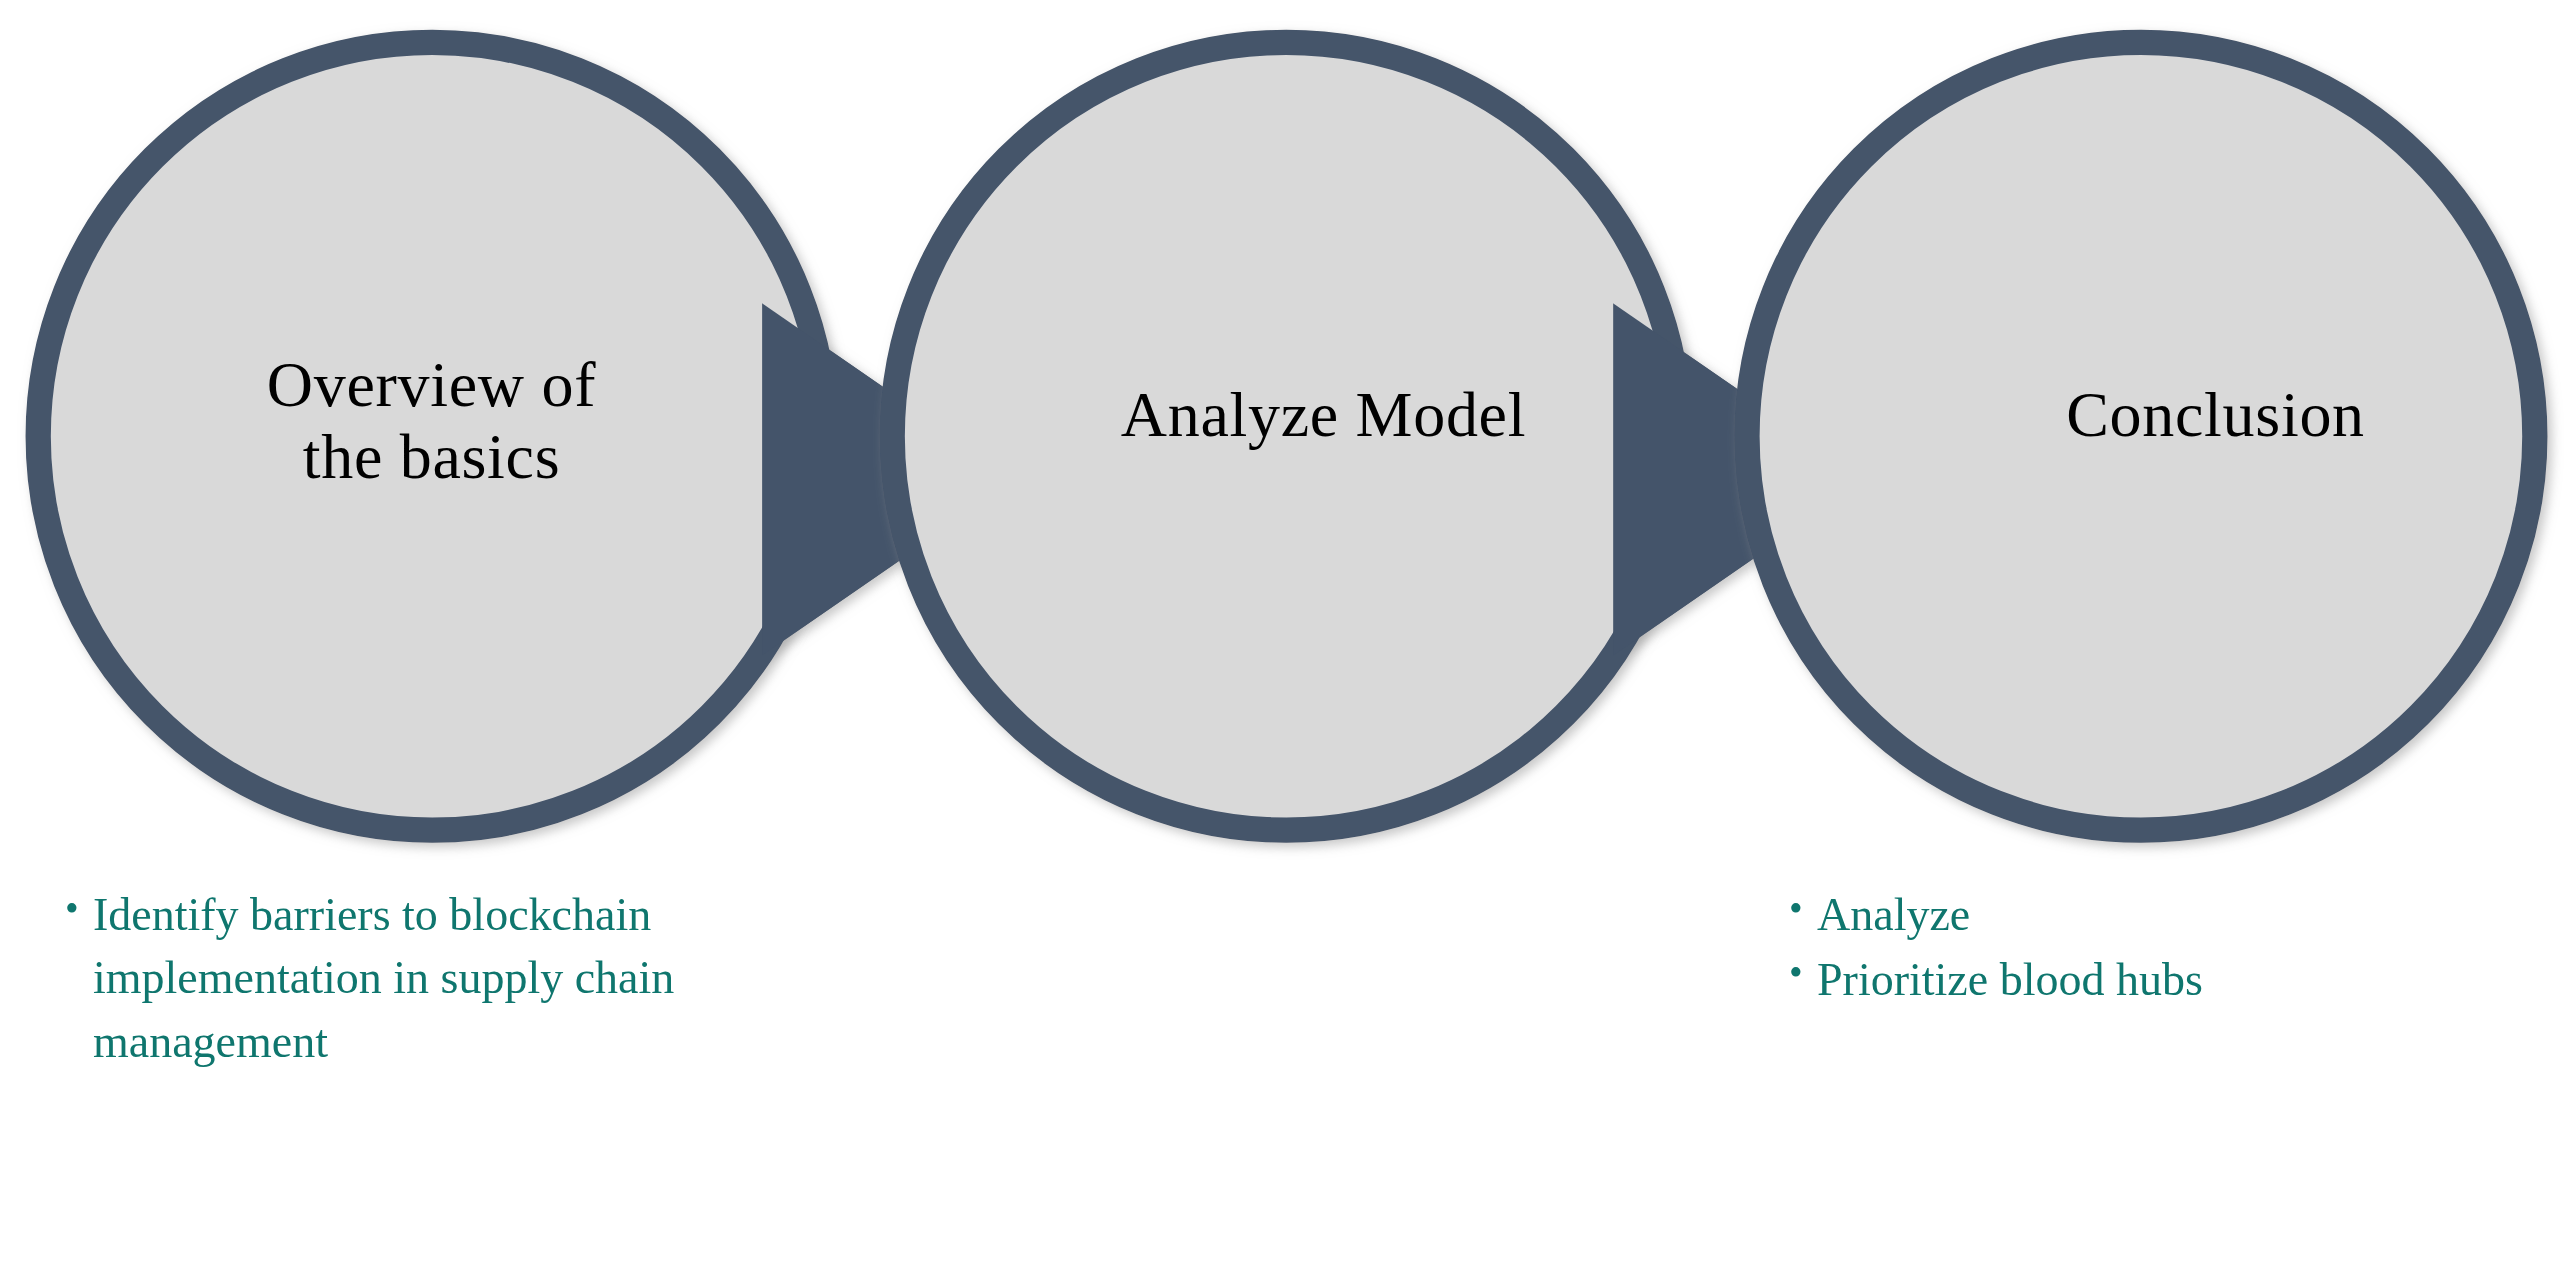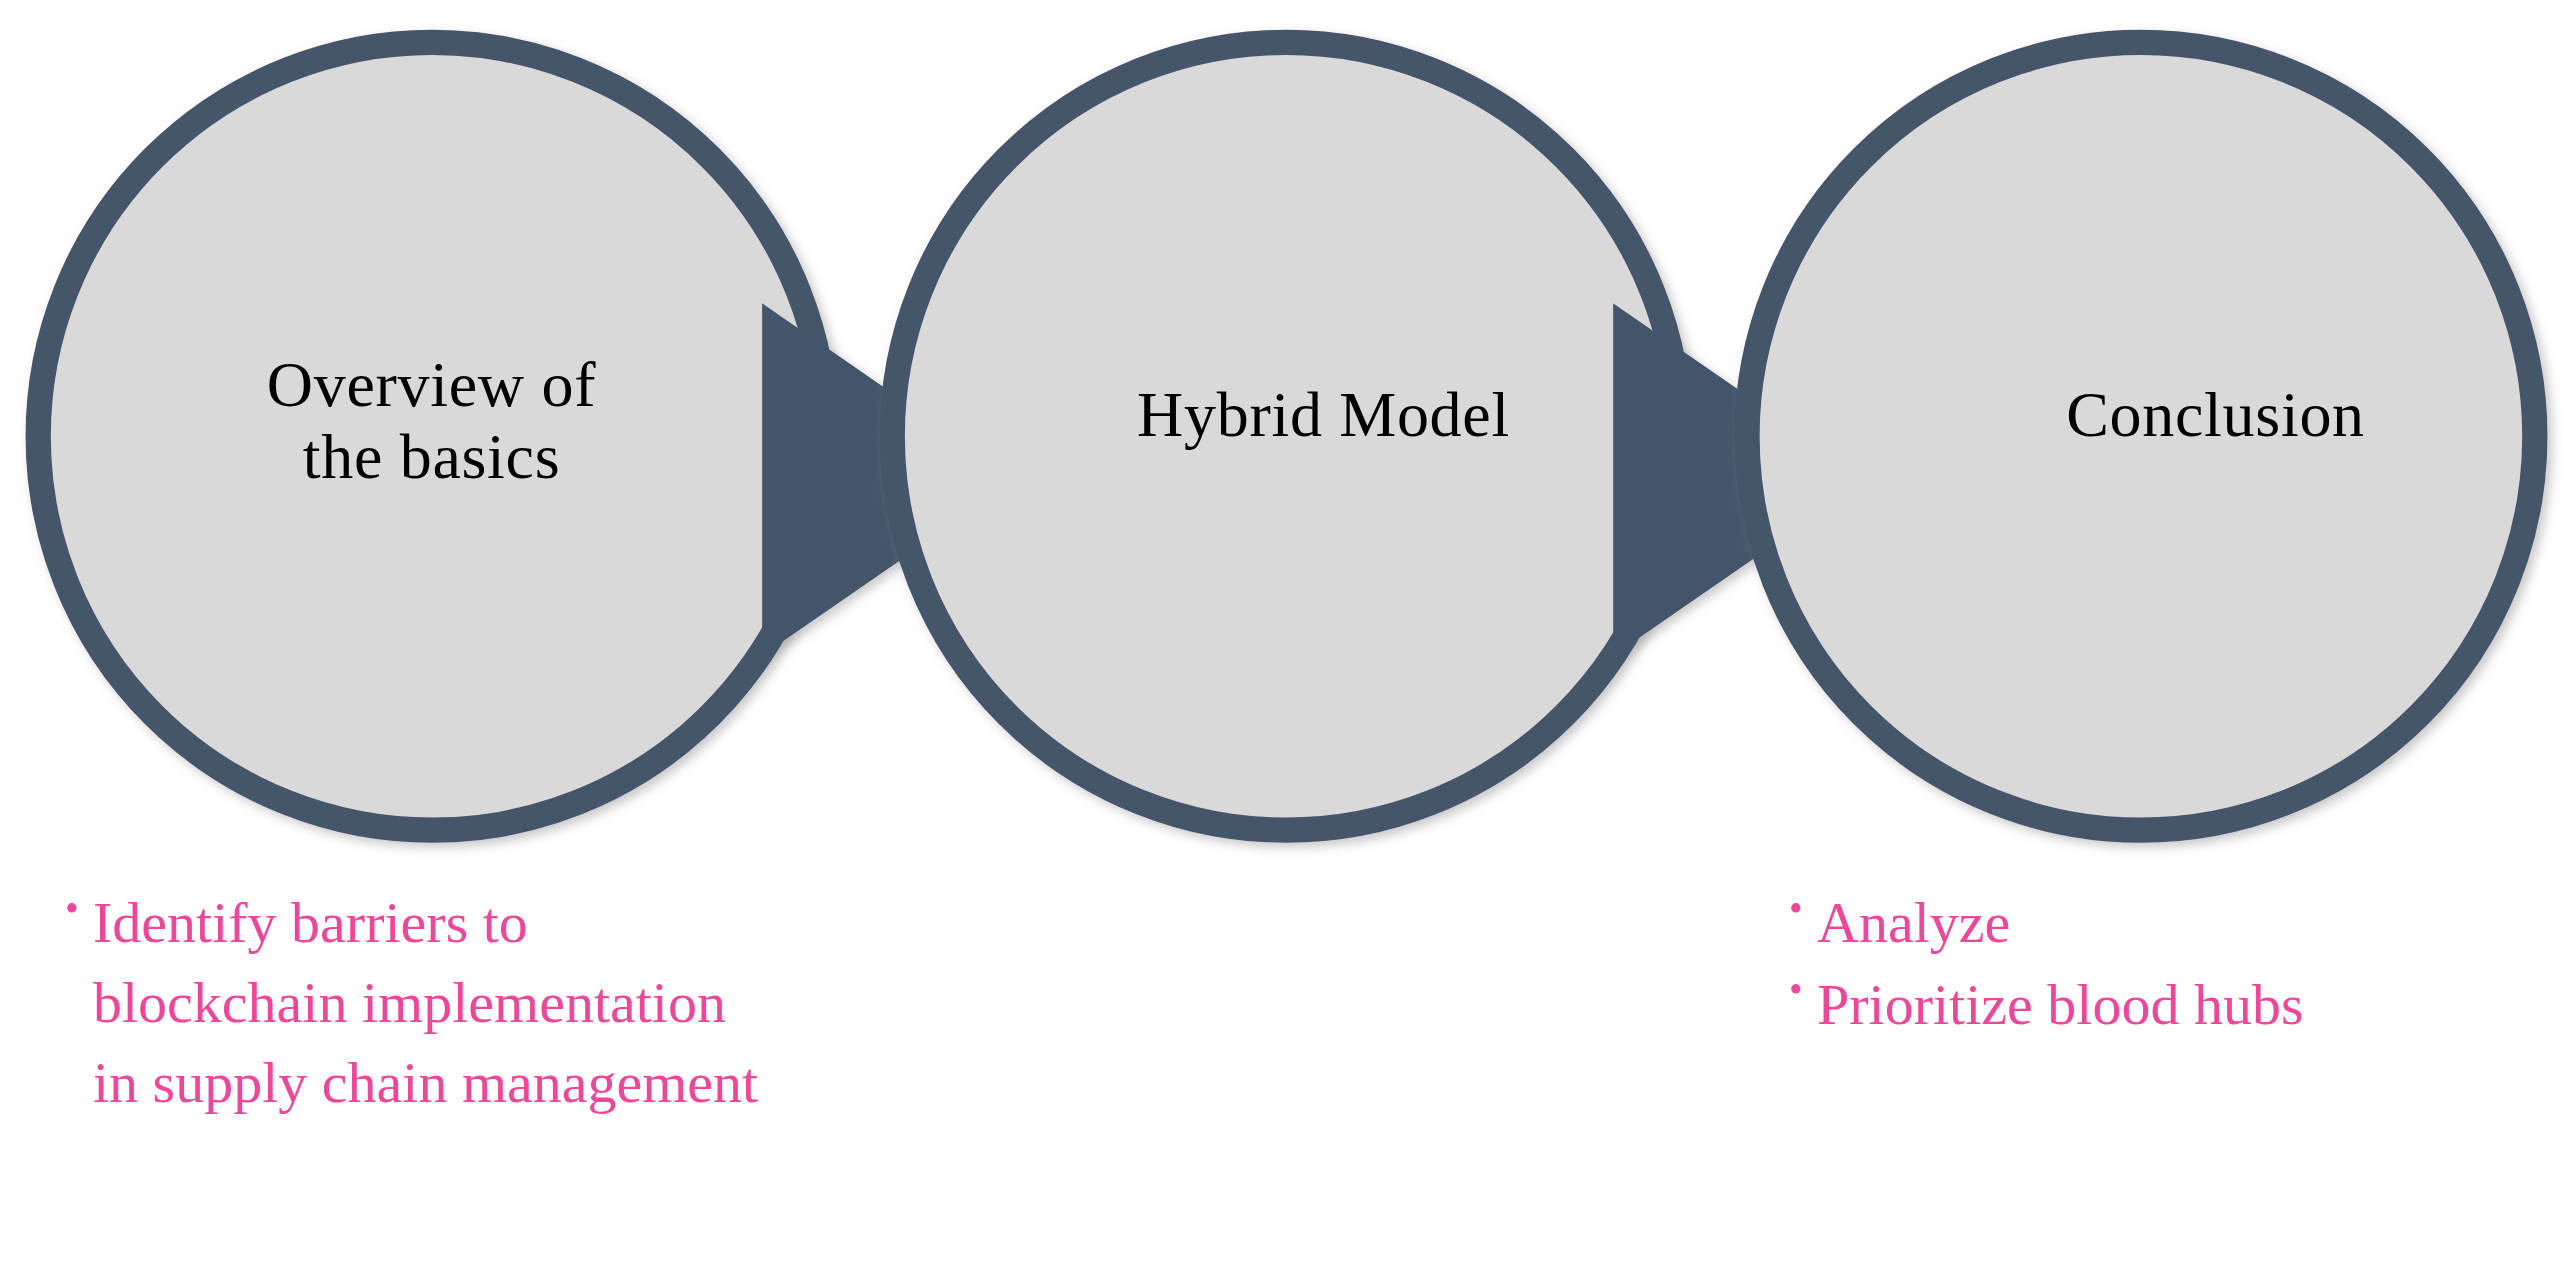--- a/index.html
+++ b/index.html
@@ -57,23 +57,23 @@
     top: 379px;
     width: 669px;
   }
 
   
   .bullet-list {
     position: absolute;
     list-style: none;
     margin: 0;
     padding: 0;
-    color: #ec4899;
+    color: #0f766e;
     font-family: "Liberation Serif", "DejaVu Serif", serif;
-    font-size: 58px;
+    font-size: 46px;
     line-height: 1.38;
   }
   .bullet-list li {
     position: relative;
     padding-left: 28px;
     margin: 0 0 1.5px 0;
   }
   .bullet-list li::before {
     content: "\2022";
     position: absolute;
@@ -143,21 +143,21 @@
     </g>
 
     <g filter="url(#softshadow)">
       <circle cx="2880" cy="587" r="530" fill="#D9D9D9" stroke="#44546A" stroke-width="34"></circle>
     </g>
   </svg>
 
   <div class="circle-caption" id="caption-1">Overview of
 the basics</div>
 
-  <div class="circle-caption" id="caption-2">Hybrid Model</div>
+  <div class="circle-caption" id="caption-2">Analyze Model</div>
 
   <div class="circle-caption" id="caption-3">Conclusion</div>
 
   <ul class="bullet-list" id="list-1">
     <li>Identify barriers to blockchain implementation in supply chain management</li>
   </ul>
 
   <ul class="bullet-list" id="list-2">
   </ul>
 

